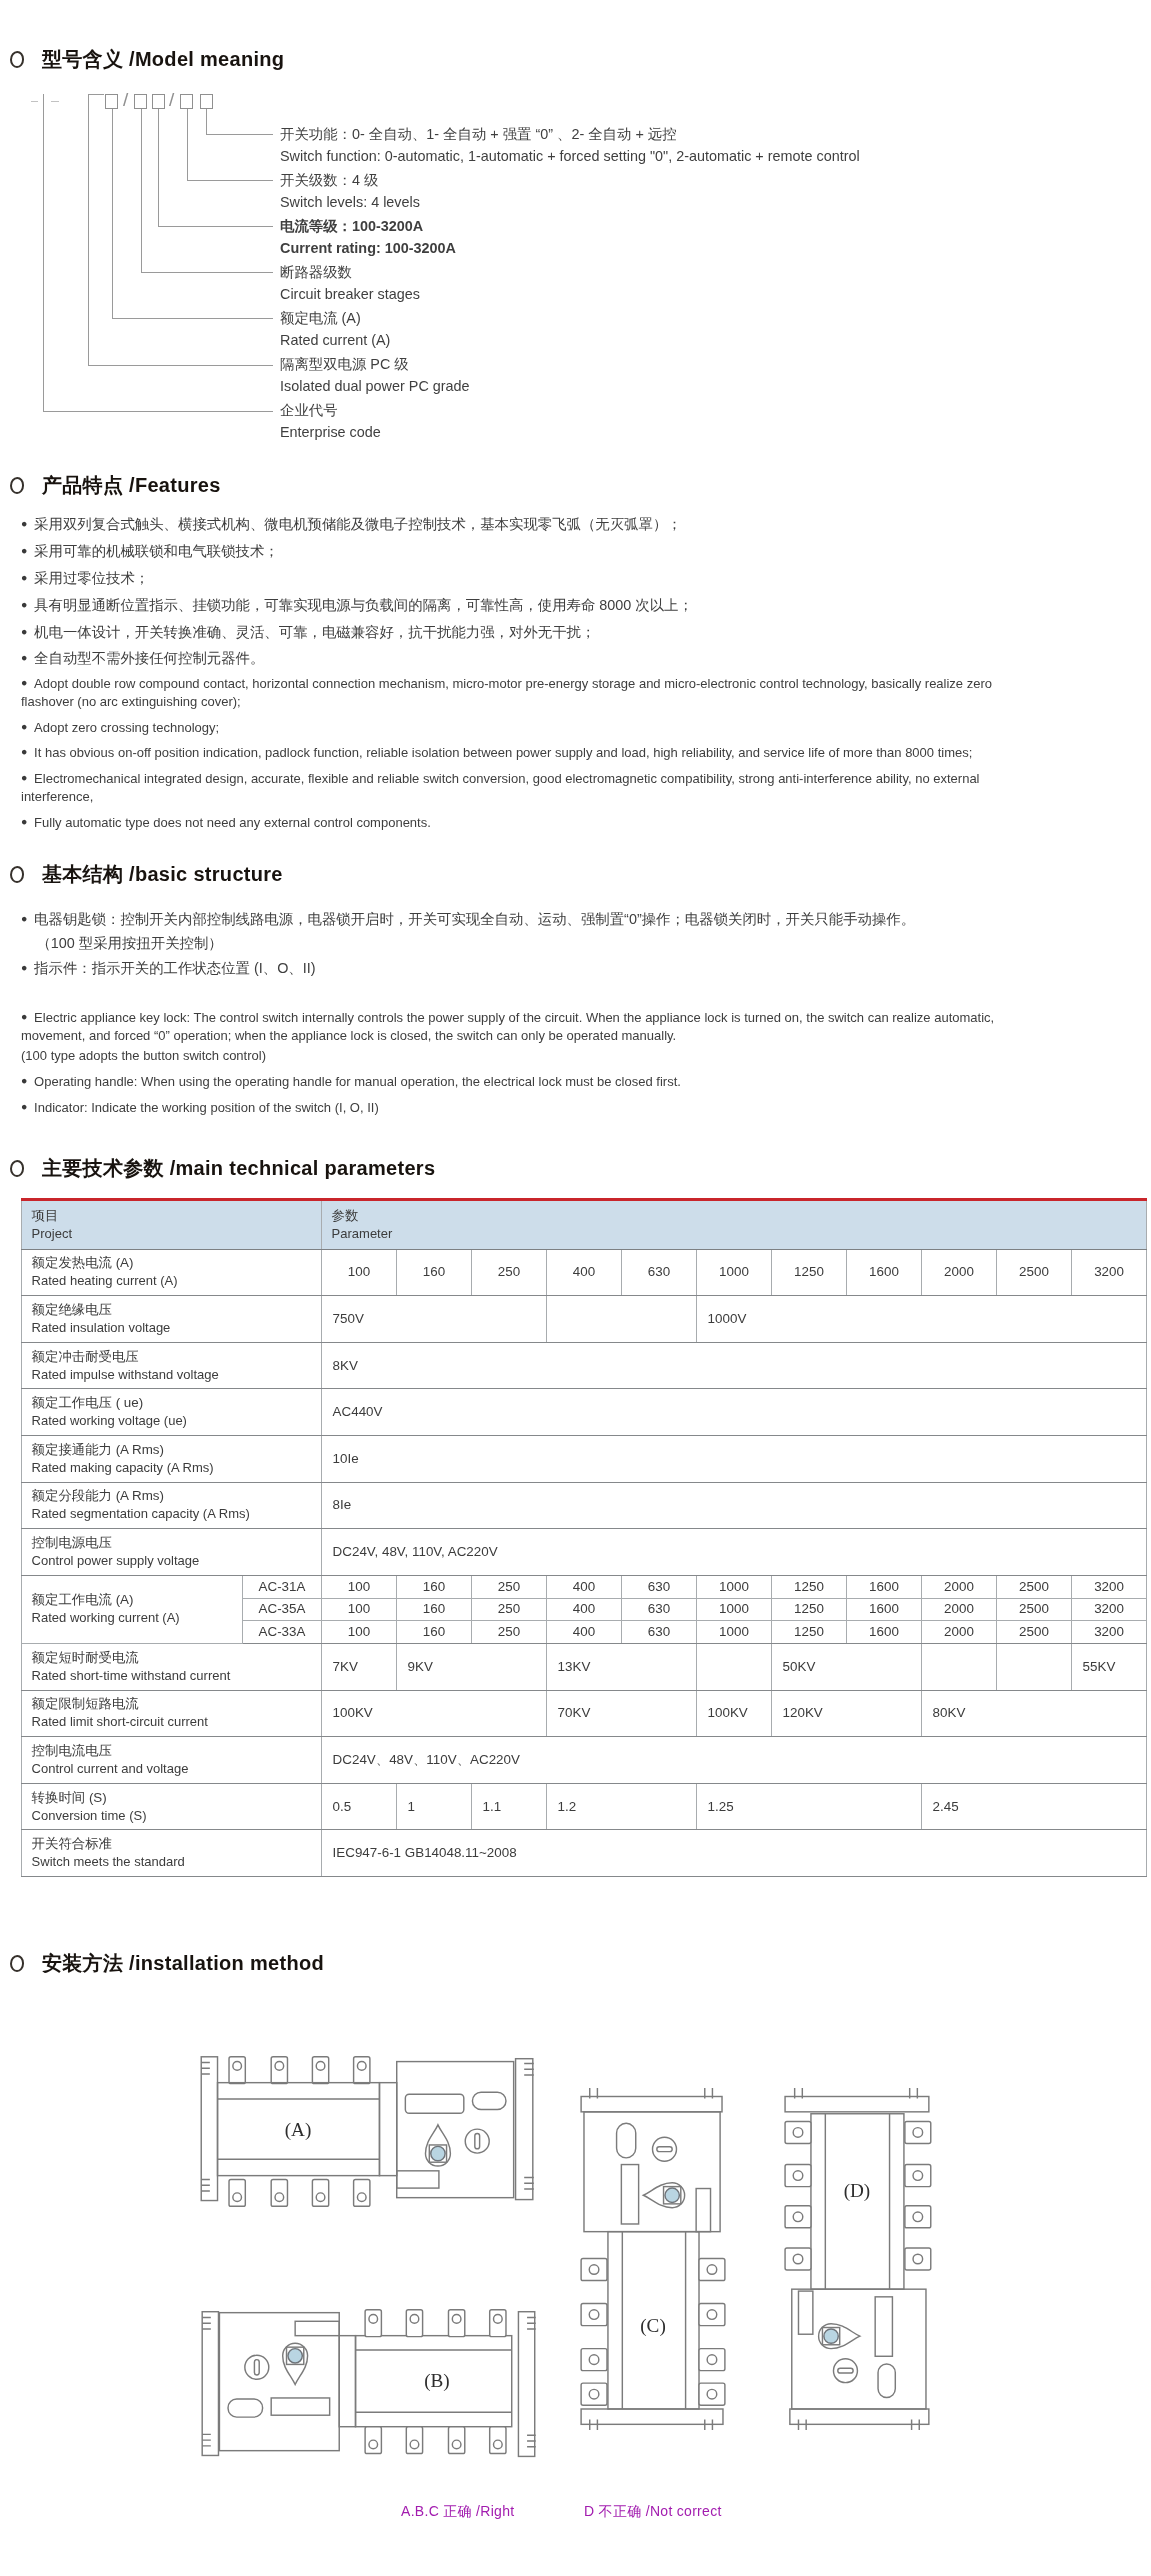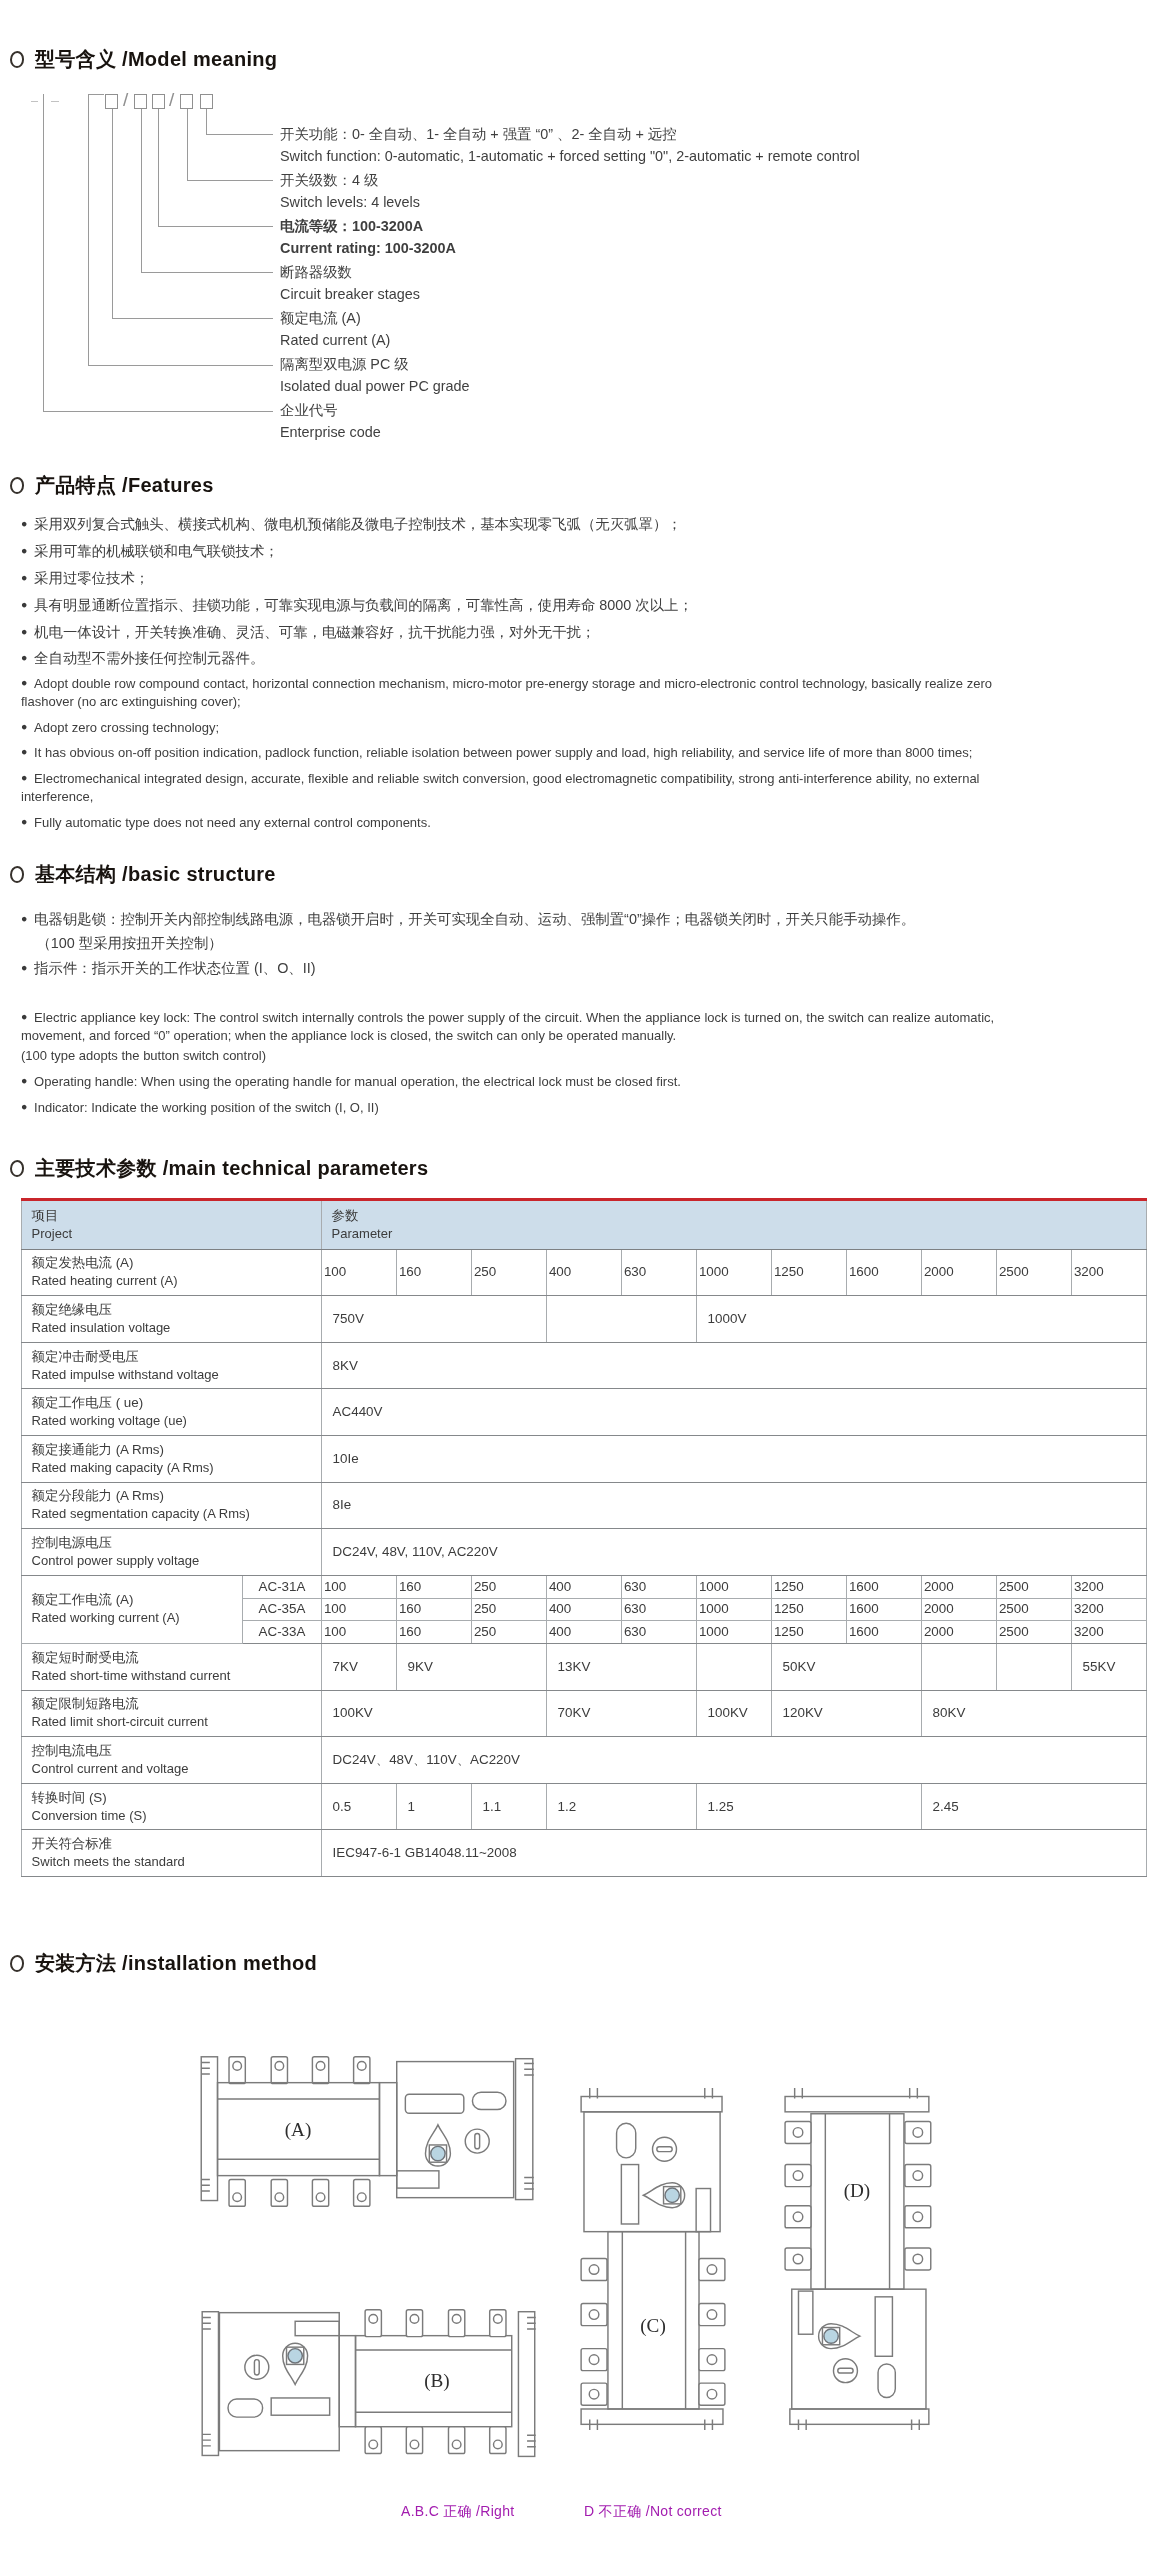--- a/index.html
+++ b/index.html
@@ -1,21 +1,21 @@
 <!DOCTYPE html>
 <html><head>
 <meta charset="utf-8">
 <style>
   *{margin:0;padding:0;box-sizing:border-box}
   html,body{background:#fff}
   body{font-family:"Liberation Sans","DejaVu Sans",sans-serif;color:#3d3d3d}
   .page{position:relative;width:1152px;height:2576px;background:#ffffff;overflow:hidden}
 
   
-  .sec-title{position:absolute;left:9.6px;display:flex;align-items:center;gap:11px;font-size:20px;font-weight:bold;color:#18130f;letter-spacing:0.3px}
+  .sec-title{position:absolute;left:9.6px;display:flex;align-items:center;gap:18px;font-size:20px;font-weight:bold;color:#18130f;letter-spacing:0.3px}
   .sec-title .ring{width:14.4px;height:17.3px;border:2.4px solid #36312c;border-radius:52% 48% 50% 50%;flex:0 0 auto}
 
   
   .md{position:absolute;left:21px;top:91px;width:1109px;height:384px}
   .md .box{position:absolute;top:2.9px;width:13.4px;height:15.4px;border:1.4px solid #909090}
   .md .slash{position:absolute;top:-1.9px;font-size:19px;color:#8f8f8f}
   .md .dash{position:absolute;top:9.6px;width:7.7px;border-top:1.9px solid #c2c2c2}
   .md .hdash{position:absolute;border-top:1.4px solid #9a9a9a;height:0}
   .md .vline{position:absolute;width:0;border-left:1.4px solid #9a9a9a}
   .md .hline{position:absolute;height:0;border-top:1.4px solid #9a9a9a}
@@ -33,21 +33,21 @@
   .s-cn .bullet-note{font-size:14.4px;line-height:24px;color:#3e3e3e;padding-left:15.4px}
 
   
   table.params{position:absolute;left:21px;top:1198px;width:1123px;border-collapse:collapse;table-layout:fixed;
     border-top:3.8px solid #c9252b;border-bottom:1.9px solid #85888b;border-left:1px solid #a8acaf;border-right:1px solid #a8acaf}
   table.params td{border-left:1px solid #a8acaf;border-right:1px solid #a8acaf;border-bottom:1.9px solid #85888b;
     font-size:13.4px;line-height:18px;color:#3c3c3c;vertical-align:middle;padding:4.8px 9.6px;overflow:hidden}
   table.params tr.head-row td{background:#cdddea;border-bottom:1.9px solid #7d8083;padding:5.8px 9.6px}
   table.params td .en{font-size:13px}
   table.params td.val{padding-left:10.6px}
-  table.params td.val.c{text-align:left;padding-left:1.9px;padding-right:1.9px}
+  table.params td.val.c{text-align:center;padding-left:1.9px;padding-right:1.9px}
   table.params tr.grp td{padding-top:1.9px;padding-bottom:1.9px}
   table.params tr.grp.inner td{border-bottom:1px solid #a8acaf}
   table.params td.sub{text-align:center;padding:1.9px 3.8px}
   .col-label{width:221px}.col-sub{width:79px}.col-v{width:75px}
 
   
   svg.fig{position:absolute;overflow:visible;stroke:#7b7b7b;fill:none;stroke-width:1.5}
   svg.fig text{font-family:"Liberation Serif","DejaVu Serif",serif;font-size:20px;stroke:none}
   .cap{position:absolute;top:2503px;font-size:14px;color:#a21caf;letter-spacing:0.3px}
 </style>

